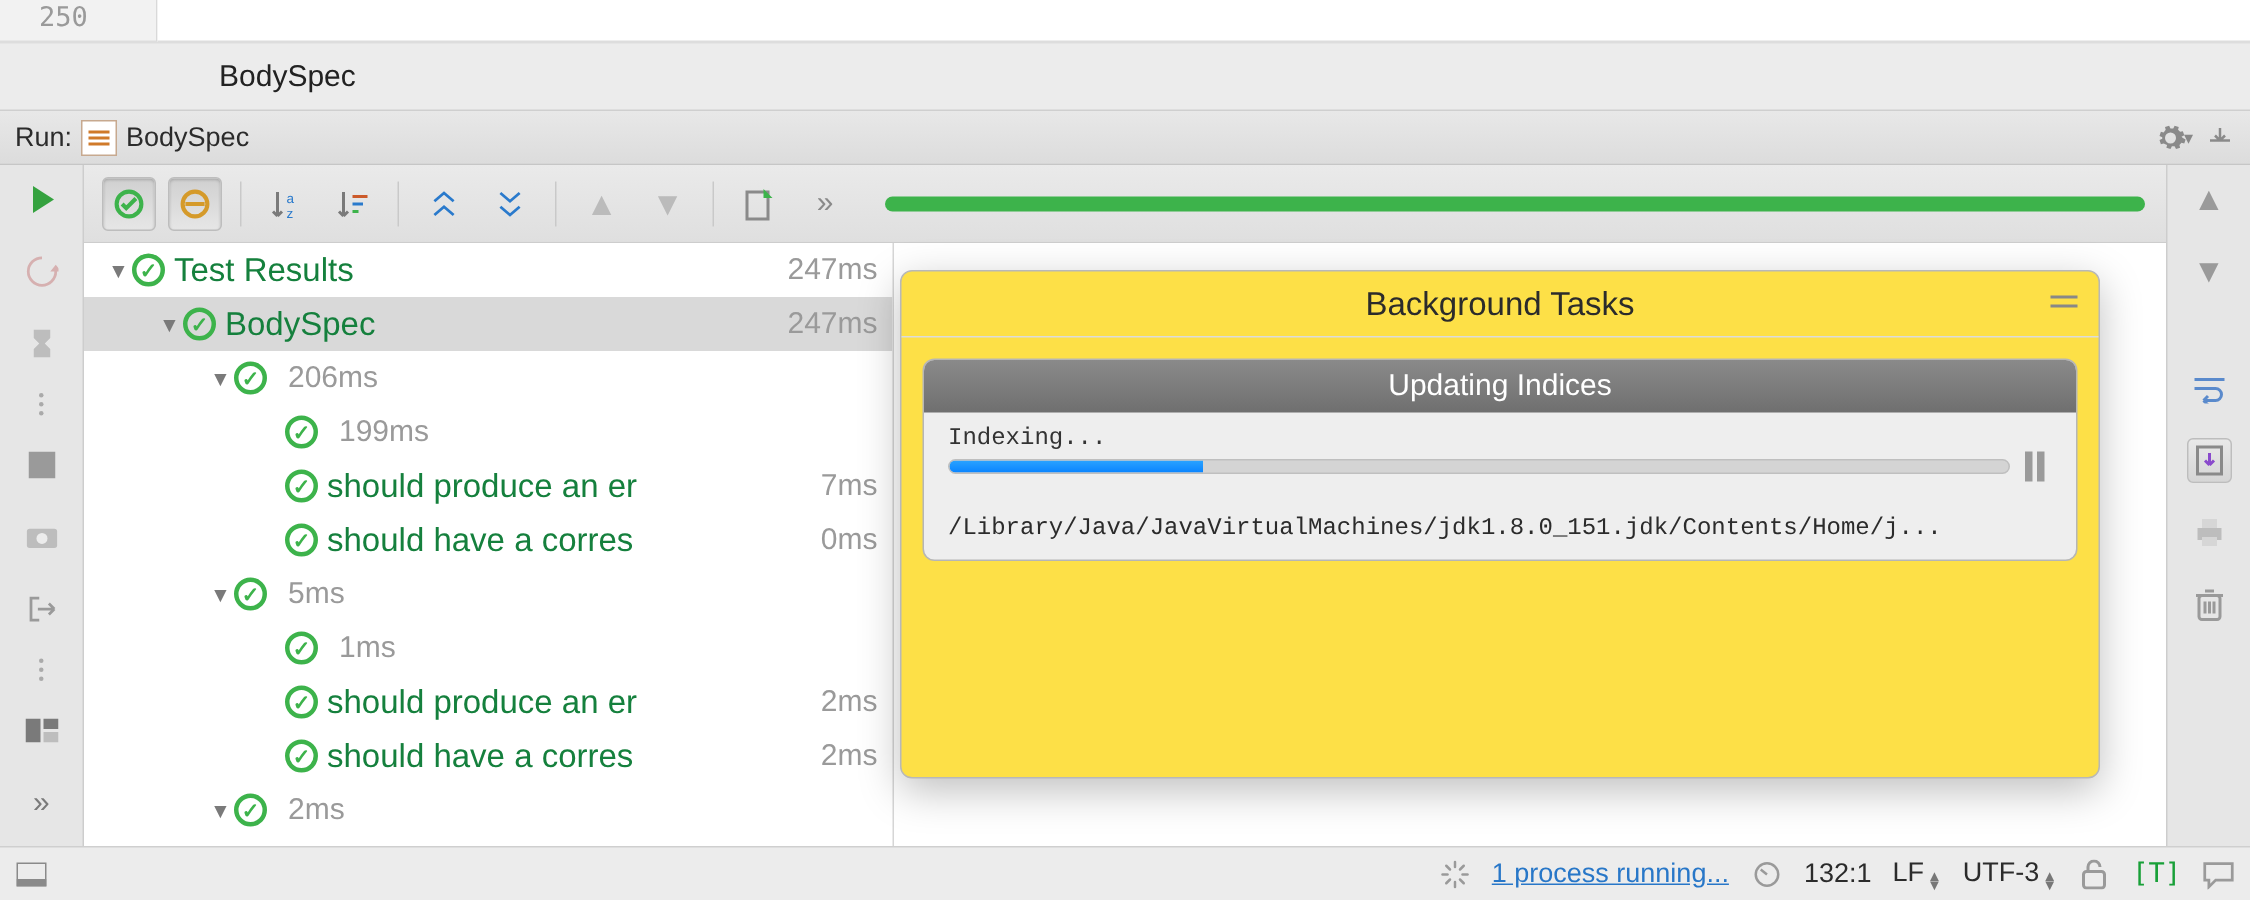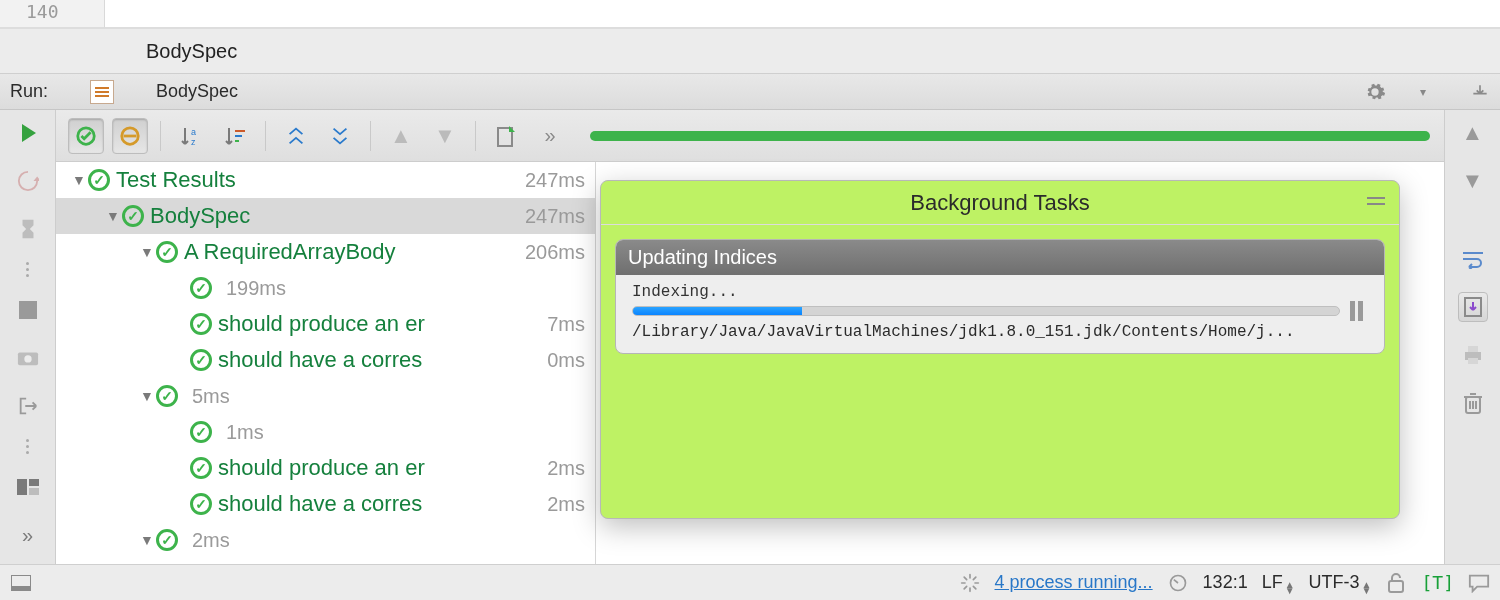--- a/index.html
+++ b/index.html
@@ -27,21 +27,21 @@
     position: absolute; left: 0; right: 0; top: 28px; height: 46px;
     background: #ececec; border-top: 1px solid #ddd; border-bottom: 1px solid #cfcfcf;
     display: flex; align-items: center; padding-left: 146px; font-size: 20px; color: #222;
   }
   
   .run-header {
     position: absolute; left: 0; right: 0; top: 74px; height: 36px;
     background: linear-gradient(#e8e8e8,#dcdcdc);
     border-bottom: 1px solid #c6c6c6;
     display: flex; align-items: center; padding: 0 10px;
-    font-size: 18px; color: #2b2b2b; gap: 36px;
+    font-size: 18px; color: #2b2b2b;
   }
   .run-header .ricon {
     width:24px; height:24px; background:#fff; border:1px solid #c7a98f;
     margin:0 6px; display:inline-flex; align-items:center; justify-content:center;
   }
   .run-header .spacer { flex:1; }
   
   .main {
     position: absolute; left: 0; right: 0; top: 110px; bottom: 36px;
     display: flex;
@@ -93,68 +93,68 @@
     color:#3db34b;font-size:14px;font-weight:bold;margin-right:6px;
   }
   .tree .label { flex:1; overflow:hidden; color:#15803d;}
   .tree .time { color:#9a9a9a; font-size:20px; padding-left:8px;}
   .output {
     flex:1; position:relative; background:#fff;
   }
   
   .bgtasks {
     position:absolute; left:600px; top:180px; width:800px; height:339px;
-    background:#bef264; border:1px solid #b8b8b8; border-radius:8px;
+    background:#fde047; border:1px solid #b8b8b8; border-radius:8px;
     box-shadow:0 8px 28px rgba(0,0,0,.25);
   }
   .bgtasks-title {
     height:44px; display:flex; align-items:center; justify-content:center;
     font-size:22px; color:#2b2b2b; border-bottom:1px solid #dcdcdc; position:relative;
   }
   .bgtasks-title .min { position:absolute; right:14px; top:16px; width:18px; height:8px;
     border:2px solid #888; border-left:none; border-right:none;}
   .task {
     margin:14px; border:1px solid #b6b6b6; border-radius:8px; overflow:hidden;
     background:#eee;
   }
   .task-head {
     background:linear-gradient(#8a8a8a,#6f6f6f); color:#fff; font-size:20px;
-    padding:6px 12px; font-weight:500;
+    padding:6px 12px; font-weight:500;text-align:center;
   }
   .task-body { padding:8px 16px 12px; font-size:16px;font-family:Liberation Mono, monospace; }
   .task-progress-row { display:flex; align-items:center; gap:10px; }
   .task-progress {
     flex:1; height:10px; border-radius:5px; background:#d4d4d4; overflow:hidden;
     border:1px solid #bfbfbf;
   }
   .task-progress .fill { height:100%; background:linear-gradient(#2aa3ff,#0a84ff); }
   .pause { width:18px; display:flex; gap:3px;}
   .pause span{ width:5px;height:20px;background:#9a9a9a;}
-  .task-path { color:#2b2b2b; margin-top:2px; overflow:hidden; text-overflow:ellipsis; white-space:nowrap;}
+  .task-path { color:#2b2b2b; margin-top:22px; overflow:hidden; text-overflow:ellipsis; white-space:nowrap;}
   
   .statusbar {
     position:absolute; left:0; right:0; bottom:0; height:36px;
     background:#ececec; border-top:1px solid #cfcfcf;
     display:flex; align-items:center; padding:0 10px; font-size:18px; color:#2b2b2b;
     gap:14px;
   }
   .statusbar .icon { width:22px;height:22px; color:#9a9a9a; display:flex;align-items:center;justify-content:center;}
   .statusbar .flex { flex:1; }
   .link { color:#2877c8; text-decoration:underline;}
   .badge-green { color:#18a038; font-family:Menlo,monospace;}
   .selmini { font-size:10px; color:#777; display:inline-flex; flex-direction:column; line-height:6px; margin-left:2px;}
   .dots { display:flex; flex-direction:column; gap:3px; align-items:center; }
   .dots i { width:3px;height:3px;background:#aaa;border-radius:50%;}
   svg { display:block; }
 </style>
 </head>
 <body>
 
 <div class="gutter">
-  <span>140</span>
+  <span>250</span>
 </div>
 <div class="editor-rest"></div>
 
 <div class="breadcrumb">
   <span>BodySpec</span>
 </div>
 
 <div class="run-header">
   <span>Run:</span>
   <span class="ricon">
@@ -298,21 +298,20 @@
             <span class="indent" style="width: 48px;"></span>
             <span class="chev">▼</span>
             <span class="ok">✓</span>
             <span class="label">BodySpec</span>
             <span class="time">247ms</span>
           </div>
           <div class="row">
             <span class="indent" style="width: 82px;"></span>
             <span class="chev">▼</span>
             <span class="ok">✓</span>
-            <span class="label">A RequiredArrayBody</span>
             <span class="time">206ms</span>
           </div>
           <div class="row">
             <span class="indent" style="width: 116px;"></span>
             <span class="chev"></span>
             <span class="ok">✓</span>
             <span class="time">199ms</span>
           </div>
           <div class="row">
             <span class="indent" style="width: 116px;"></span>
@@ -435,21 +434,21 @@
           <line x1="12" y1="18" x2="12" y2="22"></line>
           <line x1="2" y1="12" x2="6" y2="12"></line>
           <line x1="18" y1="12" x2="22" y2="12"></line>
           <line x1="5" y1="5" x2="8" y2="8"></line>
           <line x1="16" y1="16" x2="19" y2="19"></line>
           <line x1="5" y1="19" x2="8" y2="16"></line>
           <line x1="16" y1="8" x2="19" y2="5"></line>
         </g>
       </svg>
   </span>
-  <span class="link">4 process running...</span>
+  <span class="link">1 process running...</span>
   <span class="icon">
     <svg width="20" height="20" viewBox="0 0 24 24">
         <circle cx="12" cy="12" r="9" fill="none" stroke="#9a9a9a" stroke-width="2"></circle>
         <path d="M12 12L7 8" stroke="#9a9a9a" stroke-width="2"></path>
       </svg>
   </span>
   <span>132:1</span>
   <span>
     <span>LF</span><span class="selmini">▲<br>▼</span>
   </span>

